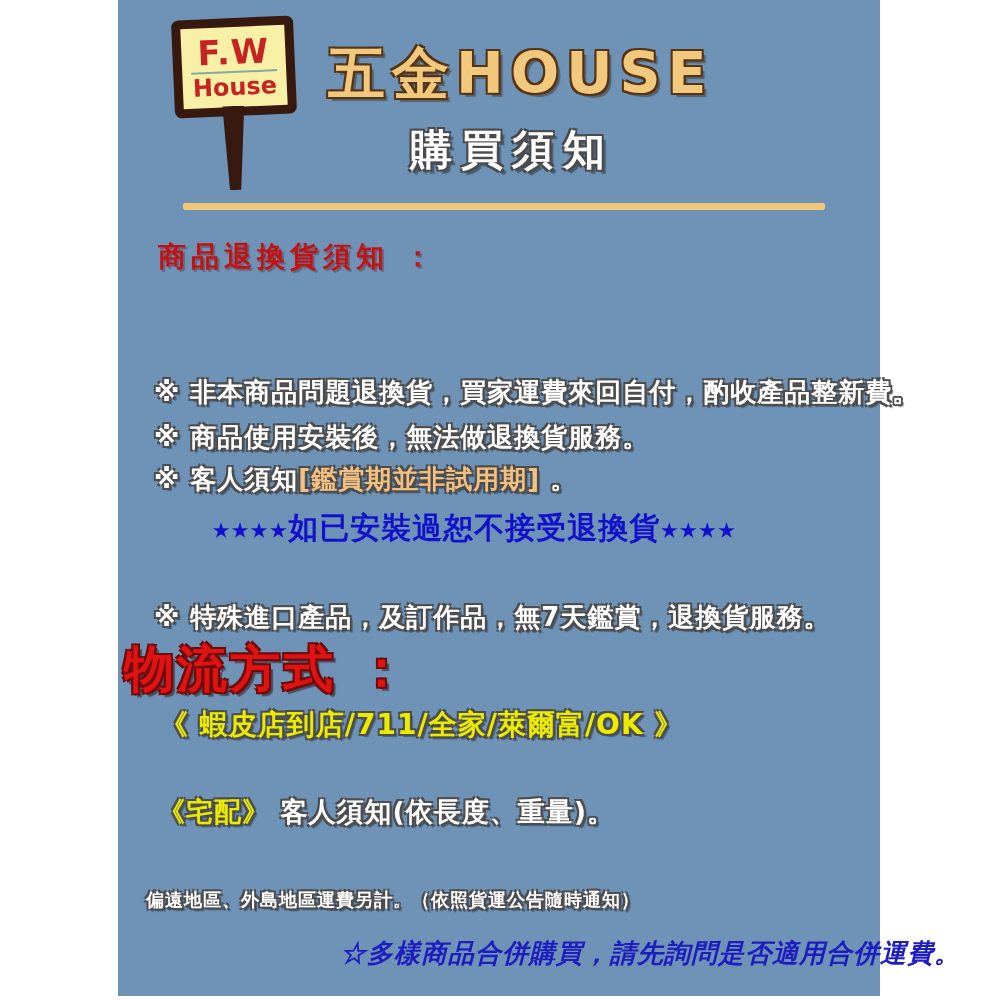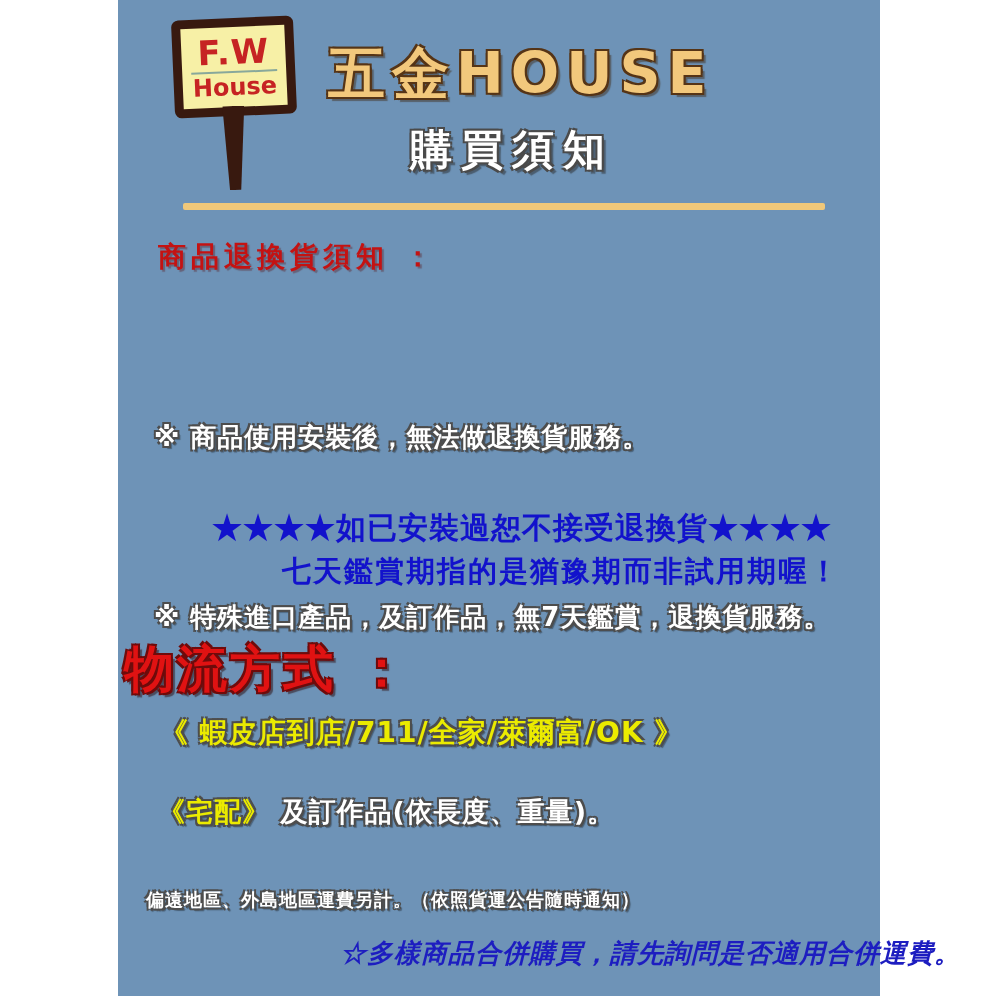--- a/index.html
+++ b/index.html
@@ -54,38 +54,38 @@
     text-shadow:-2px -2px 0 #4d4d4d,2px -2px 0 #4d4d4d,-2px 2px 0 #4d4d4d,
                 2px 2px 0 #4d4d4d,3px 3px 1px rgba(0,0,0,.35);
   }
   .b1{left:36px;top:330px;}
   .b2{left:36px;top:375px;}
   .b3{left:36px;top:420px;}
   .b4{left:36px;top:462px;}
   .b5{left:36px;top:600px;}
   .hl{color:#f2c080;}
   .blue-serif{
-    font-family:Liberation Serif, serif;font-weight:bold;color:#1212cc;text-align:center;
+    font-family:Liberation Mono, monospace;font-weight:bold;color:#1212cc;text-align:center;
   }
   .stars{left:94px;top:508px;font-size:30px;letter-spacing:1px;}
   .note{left:164px;top:552px;font-size:29px;letter-spacing:2px;}
 
   
   .ship-heading{
     left:6px;top:636px;font-size:50px;font-weight:bold;letter-spacing:3px;
     color:#e01212;
     text-shadow:-2px -2px 0 #6e0b0b,2px -2px 0 #6e0b0b,-2px 2px 0 #6e0b0b,
                 2px 2px 0 #6e0b0b,4px 4px 1px rgba(40,5,5,.5);
   }
   .ship-line{
     font-size:28px;font-weight:bold;letter-spacing:1px;color:#ffffff;
     text-shadow:-2px -2px 0 #4d4d4d,2px -2px 0 #4d4d4d,-2px 2px 0 #4d4d4d,
                 2px 2px 0 #4d4d4d,3px 3px 1px rgba(0,0,0,.35);
   }
-  .yellow{color:#ebeb00;margin-top:8px;}
+  .yellow{color:#ebeb00;}
   .s1{left:42px;top:706px;}
   .s2{left:46px;top:752px;}
   .s3{left:40px;top:794px;font-size:27px;}
   .s4{left:40px;top:841px;font-size:27px;}
   .s5{left:28px;top:888px;font-size:18px;}
   .footer-note{
     left:222px;top:936px;font-size:26px;letter-spacing:1px;color:#1d1dc0;
     font-family:"Liberation Serif",serif;font-weight:bold;font-style:italic;
   }
 </style>
@@ -100,32 +100,33 @@
     <div class="sign-house">House</div>
   </div>
   <div class="sign-stick"></div>
 
   <div class="abs main-title">五金HOUSE</div>
   <div class="abs sub-title">購買須知</div>
   <div class="abs divider"></div>
 
   <div class="abs red-heading">商品退換貨須知 ：</div>
 
+  <div class="abs bullet b2">※ 非本商品問題退換貨，買家運費來回自付，酌收產品整新費。</div>
   <div class="abs bullet b3">※ 商品使用安裝後，無法做退換貨服務。</div>
 
+  <div class="abs bullet b4"><span>※ 客人須知</span><span class="hl">[鑑賞期並非試用期]</span><span> 。</span></div>
 
   <div class="abs blue-serif stars">★★★★如已安裝過恕不接受退換貨★★★★</div>
-  <div class="abs blue-serif note">七天鑑賞期指的是猶豫期而非試用期喔！</div>
 
   <div class="abs bullet b5">※ 特殊進口產品，及訂作品，無7天鑑賞，退換貨服務。</div>
 
   <div class="abs ship-heading">物流方式 ：</div>
 
   <div class="abs ship-line yellow s1">《 蝦皮店到店/711/全家/萊爾富/OK 》</div>
 
-  <div class="abs ship-line s3"><span class="yellow">《宅配》</span><span> 及訂作品(依長度、重量)。</span></div>
+  <div class="abs ship-line s3"><span class="yellow">《宅配》</span><span> 客人須知(依長度、重量)。</span></div>
 
 
   <div class="abs ship-line s5">偏遠地區、外島地區運費另計。（依照貨運公告隨時通知）</div>
 
   <div class="abs footer-note">☆多樣商品合併購買，請先詢問是否適用合併運費。</div>
 
 </div>
 
 </body></html>

